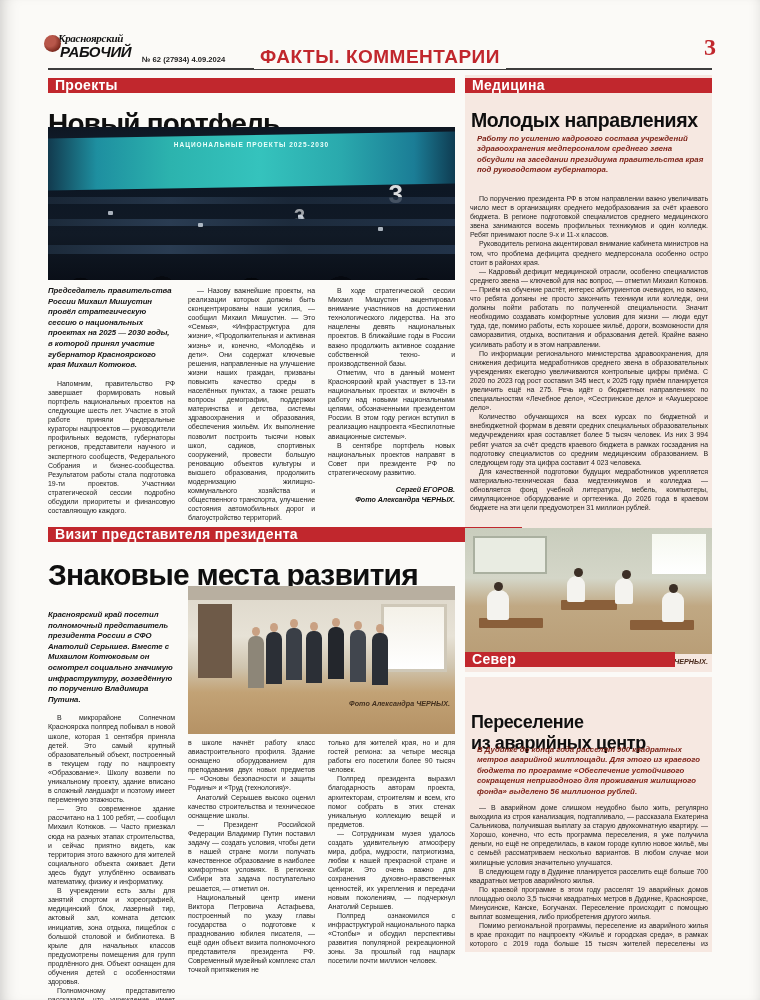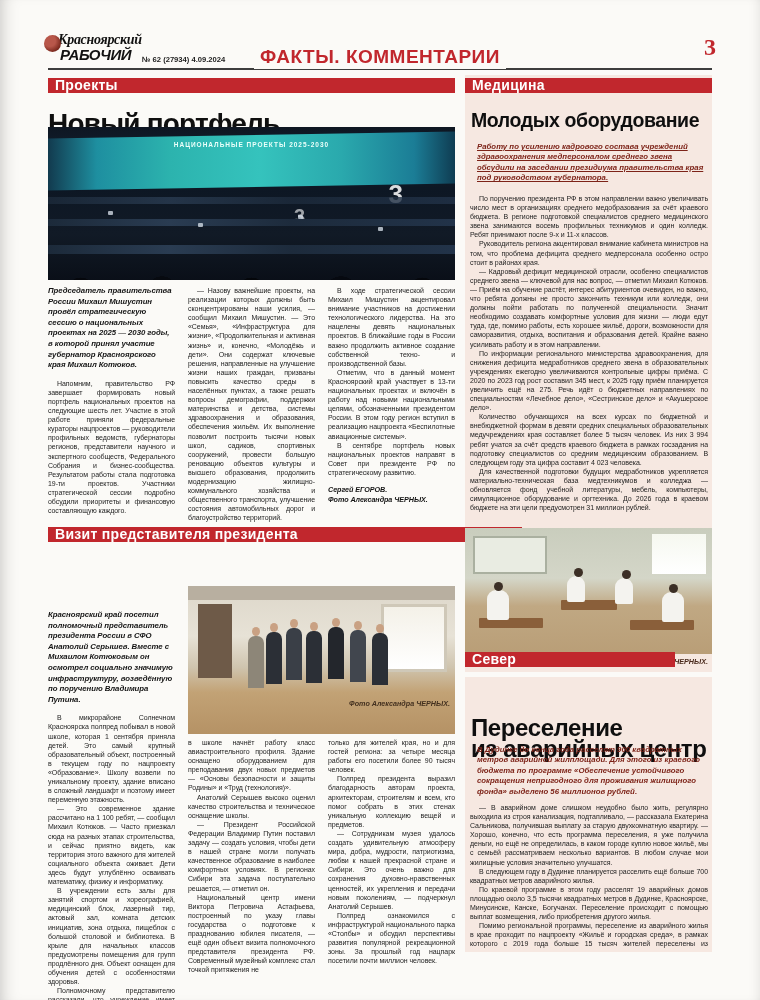--- a/index.html
+++ b/index.html
@@ -6,65 +6,65 @@
   .page{position:relative;width:760px;height:1000px;margin:0 auto;background:#fbfaf7;
         font-family:"Liberation Sans",sans-serif;overflow:hidden;
         box-shadow:inset 14px 0 18px -14px rgba(0,0,0,.25), inset -10px 0 14px -12px rgba(0,0,0,.15);}
   .abs{position:absolute;}
 
   
   .logo{left:46px;top:33px;width:100px;line-height:1;}
   .logo .emblem{position:absolute;left:-2px;top:2px;width:17px;height:17px;border-radius:50%;
         background:radial-gradient(circle at 35% 35%, #b8574a 0 35%, #7e2b20 70%, #4d150f 100%);}
   .logo .l1{display:block;margin-left:12px;font-family:"Liberation Serif",serif;font-style:italic;
-        font-weight:bold;font-size:14px;color:#111;letter-spacing:-0.3px;}
+        font-weight:bold;font-size:11px;color:#111;letter-spacing:-0.3px;}
   .logo .l2{display:block;margin-left:14px;font-weight:bold;font-size:15px;color:#121212;
         letter-spacing:-0.5px;font-style:italic;}
   .issue{left:142px;top:55px;font-size:7.6px;font-weight:bold;color:#222;}
   .rubric{left:254px;top:44px;width:252px;text-align:center;background:#fbfaf7;padding:2px 0 1px;
         color:#c1272d;font-weight:bold;font-size:19px;letter-spacing:0.5px;white-space:nowrap;}
   .pagenum{right:44px;top:34px;font-family:"Liberation Serif",serif;font-weight:bold;
         font-size:24px;color:#c1272d;}
   .hrule{left:48px;top:68px;width:664px;height:2px;background:#3d3d3d;}
 
   
   .secbar{height:15px;background:#c1272d;color:#fff;font-weight:bold;font-size:14px;
         line-height:15px;padding-left:7px;letter-spacing:0.3px;box-sizing:border-box;}
   .headline{color:#0f0f0f;font-weight:bold;letter-spacing:-0.8px;line-height:0.95;}
   .h-nat{left:48px;top:92px;width:407px;font-size:28px;}
   .h-visit{left:48px;top:541px;width:407px;font-size:30px;}
   .h-med{left:471px;top:94px;width:240px;font-size:19.5px;line-height:21px;letter-spacing:-0.4px;}
-  .h-north{left:471px;top:697px;width:240px;font-size:24px;line-height:21px;letter-spacing:-0.4px;}
+  .h-north{left:471px;top:697px;width:240px;font-size:18px;line-height:21px;letter-spacing:-0.4px;}
 
   
   .body-text{font-size:7px;line-height:9.1px;color:#1d1d1d;letter-spacing:-0.05px;}
   .para{margin:0;text-indent:9px;text-align:justify;}
   .cont .para:first-child{text-indent:0;}
   .caption{margin:0 0 8px;font-weight:bold;font-style:italic;font-size:7.8px;line-height:10.6px;
         color:#141414;text-align:left;}
   .lead{font-weight:bold;font-style:italic;font-size:7.8px;line-height:10.4px;color:#7d2318;
         text-align:left;}
-  .byline{margin-top:8px;text-align:left;font-weight:bold;font-style:italic;font-size:7.2px;
+  .byline{margin-top:8px;text-align:right;font-weight:bold;font-style:italic;font-size:7.2px;
         line-height:9.6px;color:#141414;}
   .credit{text-align:right;font-weight:bold;font-style:italic;font-size:7.2px;color:#4a2a1c;}
 
   .cols{display:flex;gap:13px;}
   .col{width:127px;}
 
   .nat-cols{left:48px;top:286px;width:407px;height:238px;overflow:hidden;}
   .visit-col1{left:48px;top:610px;width:127px;height:406px;overflow:hidden;}
   .visit-cols23{left:188px;top:738px;width:267px;height:256px;overflow:hidden;}
 
   
   .panel{background:#f6e8e1;}
   .panel-med{left:465px;top:75px;width:247px;height:597px;}
   .panel-north{left:465px;top:677px;width:247px;height:275px;}
   .bar-med{left:465px;top:78px;width:247px;}
   .bar-north{left:465px;top:652px;width:210px;}
-  .lead-med{left:477px;top:142px;width:228px;text-decoration:underline;}
+  .lead-med{left:477px;top:134px;width:228px;}
   .lead-north{left:477px;top:745px;width:228px;}
   .med-paras{left:470px;top:194px;width:238px;height:330px;overflow:hidden;}
   .north-paras{left:470px;top:803px;width:238px;height:147px;overflow:hidden;}
   .med-credit{left:465px;top:657px;width:243px;}
 
   
   .photo{overflow:hidden;}
   .photo1{left:48px;top:127px;width:407px;height:153px;background:
         linear-gradient(180deg,#0e1622 0%,#12202e 18%,#0d1724 40%,#111a26 70%,#0a0f18 100%);}
   .photo1 .screens{position:absolute;left:0;top:8px;width:100%;height:52px;
@@ -170,20 +170,21 @@
       <p class="byline">
         <span>Сергей ЕГОРОВ.</span><br>
         <span>Фото Александра ЧЕРНЫХ.</span>
       </p>
     </div>
   </div>
 
   <div class="abs secbar" style="left:48px;top:527px;width:474px;">
     <span>Визит представителя президента</span>
   </div>
+  <h1 class="abs headline h-visit">Знаковые места развития</h1>
 
   <div class="abs visit-col1 body-text">
     <p class="caption">Красноярский край посетил полномочный представитель президента России в СФО Анатолий Серышев. Вместе с Михаилом Котюковым он осмотрел социально значимую инфраструктуру, возведённую по поручению Владимира Путина.</p>
     <div class="paras">
         <p class="para">В микрорайоне Солнечном Красноярска полпред побывал в новой школе, которая 1 сентября приняла детей. Это самый крупный образовательный объект, построенный в текущем году по нацпроекту «Образование». Школу возвели по уникальному проекту, здание вписано в сложный ландшафт и поэтому имеет переменную этажность.</p>
         <p class="para">— Это современное здание рассчитано на 1 100 ребят, — сообщил Михаил Котюков. — Часто приезжал сюда на разных этапах строительства, и сейчас приятно видеть, как территория этого важного для жителей социального объекта оживает. Дети здесь будут углублённо осваивать математику, физику и информатику.</p>
         <p class="para">В учреждении есть залы для занятий спортом и хореографией, медицинский блок, лазерный тир, актовый зал, комната детских инициатив, зона отдыха, пищеблок с большой столовой и библиотека. В крыле для начальных классов предусмотрены помещения для групп продлённого дня. Объект оснащен для обучения детей с особенностями здоровья.</p>
         <p class="para">Полномочному представителю рассказали, что учреждение имеет технический профиль. Кроме того,</p>
       </div>
   </div>
@@ -218,21 +219,21 @@
           <p class="para">— Сотрудникам музея удалось создать удивительную атмосферу мира, добра, мудрости, патриотизма, любви к нашей прекрасной стране и Сибири. Это очень важно для сохранения духовно-нравственных ценностей, их укрепления и передачи новым поколениям, — подчеркнул Анатолий Серышев.</p>
           <p class="para">Полпред ознакомился с инфраструктурой национального парка «Столбы» и обсудил перспективы развития популярной рекреационной зоны. За прошлый год нацпарк посетили почти миллион человек.</p>
         </div>
     </div>
   </div>
 
   <div class="abs secbar bar-med">
     <span>Медицина</span>
   </div>
   <h2 class="abs headline h-med">
-    <span>Молодых оборудование</span><br>
+    <span>Молодых направлениях</span><br>
   </h2>
   <div class="abs lead lead-med">Работу по усилению кадрового состава учреждений здравоохранения медперсоналом среднего звена обсудили на заседании президиума правительства края под руководством губернатора.</div>
   <div class="abs med-paras body-text">
       <p class="para">По поручению президента РФ в этом направлении важно увеличивать число мест в организациях среднего медобразования за счёт краевого бюджета. В регионе подготовкой специалистов среднего медицинского звена занимаются восемь профильных техникумов и один колледж. Ребят принимают после 9-х и 11-х классов.</p>
       <p class="para">Руководитель региона акцентировал внимание кабинета министров на том, что проблема дефицита среднего медперсонала особенно остро стоит в районах края.</p>
       <p class="para">— Кадровый дефицит медицинской отрасли, особенно специалистов среднего звена — ключевой для нас вопрос, — отметил Михаил Котюков. — Приём на обучение растёт, интерес абитуриентов очевиден, но важно, что ребята должны не просто закончить техникум или колледж, они должны пойти работать по полученной специальности. Значит необходимо создавать комфортные условия для жизни — люди едут туда, где, помимо работы, есть хорошее жильё, дороги, возможности для саморазвития, отдыха, воспитания и образования детей. Крайне важно усиливать работу и в этом направлении.</p>
       <p class="para">По информации регионального министерства здравоохранения, для снижения дефицита медработников среднего звена в образовательных учреждениях ежегодно увеличиваются контрольные цифры приёма. С 2020 по 2023 год рост составил 345 мест, к 2025 году приём планируется увеличить ещё на 275. Речь идёт о бюджетных направлениях по специальностям «Лечебное дело», «Сестринское дело» и «Акушерское дело».</p>
       <p class="para">Количество обучающихся на всех курсах по бюджетной и внебюджетной формам в девяти средних специальных образовательных медучреждениях края составляет более 5 тысяч человек. Из них 3 994 ребят учатся за счёт средств краевого бюджета в рамках госзадания на подготовку специалистов со средним медицинским образованием. В следующем году эта цифра составит 4 023 человека.</p>
       <p class="para">Для качественной подготовки будущих медработников укрепляется материально-техническая база медтехникумов и колледжа — обновляется фонд учебной литературы, мебель, компьютеры, симуляционное оборудование и оргтехника. До 2026 года в краевом бюджете на эти цели предусмотрен 31 миллион рублей.</p>
     </div>

